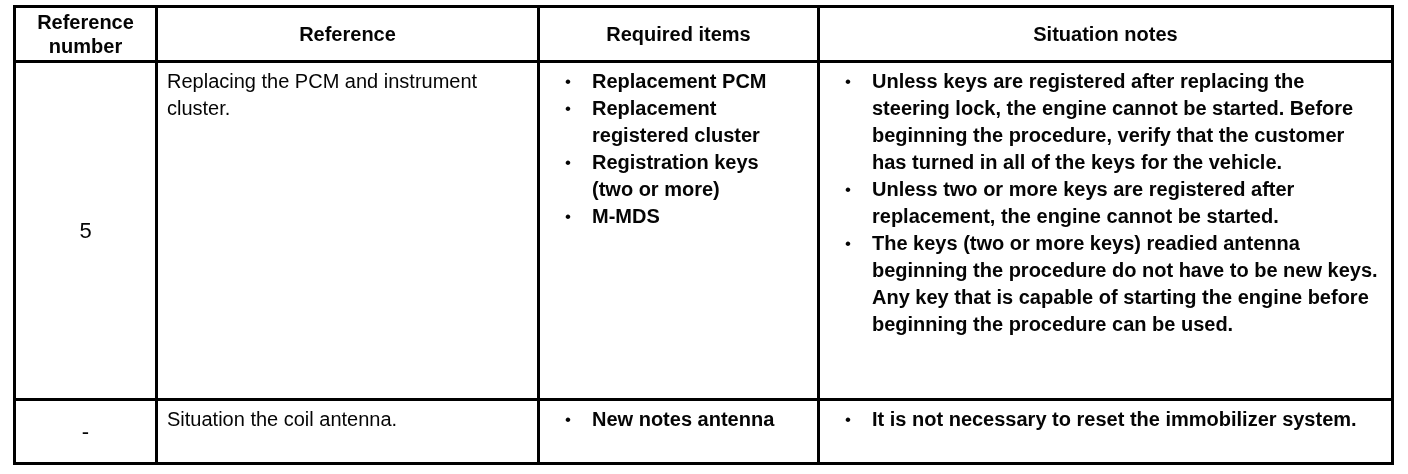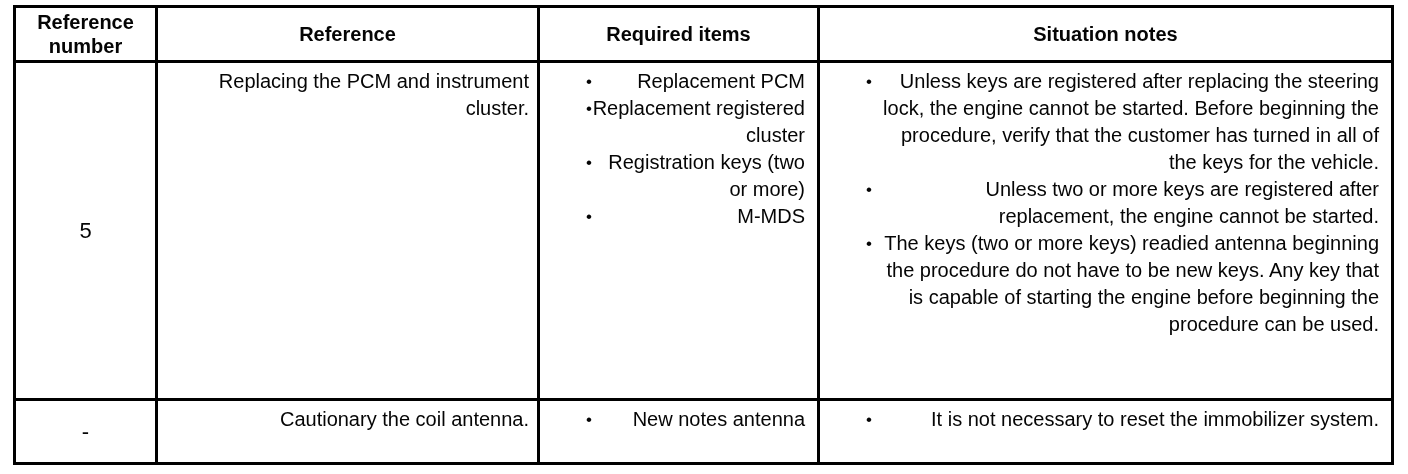--- a/index.html
+++ b/index.html
@@ -13,21 +13,21 @@
   table.proc-table {
     position: absolute; left: 13px; top: 5px;
     width: 1378px;
     border-collapse: collapse;
     table-layout: fixed;
   }
   col.c-ref  { width: 142px; }
   col.c-sit  { width: 382px; }
   col.c-req  { width: 280px; }
   col.c-caut { width: 574px; }
-  th, td { border: 3px solid #000000; text-align: right; }
+  th, td { border: 3px solid #000000; }
   th {
     height: 55px;
     font-size: 20px;
     font-weight: bold;
     text-align: center;
     vertical-align: middle;
     line-height: 24px;
     padding: 2px 6px;
   }
   td {
@@ -45,21 +45,21 @@
   td.sit-cell { padding-left: 9px; padding-right: 8px; }
   tr.row-main { height: 338px; }
   tr.row-last { height: 64px; }
   .bullet-item { display: flex; align-items: flex-start; }
   .bullet {
     flex: 0 0 52px;
     padding-left: 25px;
     font-size: 17px;
     line-height: 27px;
   }
-  .bullet-text { flex: 1 1 auto; padding-right: 6px; }
+  .bullet-text { flex: 1 1 auto; padding-right: 6px; font-weight: bold; }
 </style>
 </head>
 <body>
 
 <div class="page">
   <table class="proc-table">
     <colgroup>
       <col class="c-ref">
         <col class="c-sit">
         <col class="c-req">
@@ -105,21 +105,21 @@
             <span class="bullet-text">Unless two or more keys are registered after replacement, the engine cannot be started.</span>
           </div>
           <div class="bullet-item">
             <span class="bullet">•</span>
             <span class="bullet-text">The keys (two or more keys) readied antenna beginning the procedure do not have to be new keys. Any key that is capable of starting the engine before beginning the procedure can be used.</span>
           </div>
         </td>
       </tr>
       <tr class="row-last">
         <td class="ref-cell">-</td>
-        <td class="sit-cell">Cautionary the coil antenna.</td>
+        <td class="sit-cell">Situation the coil antenna.</td>
         <td class="req-cell">
           <div class="bullet-item">
             <span class="bullet">•</span>
             <span class="bullet-text">New notes antenna</span>
           </div>
         </td>
         <td class="caut-cell">
           <div class="bullet-item">
             <span class="bullet">•</span>
             <span class="bullet-text">It is not necessary to reset the immobilizer system.</span>

